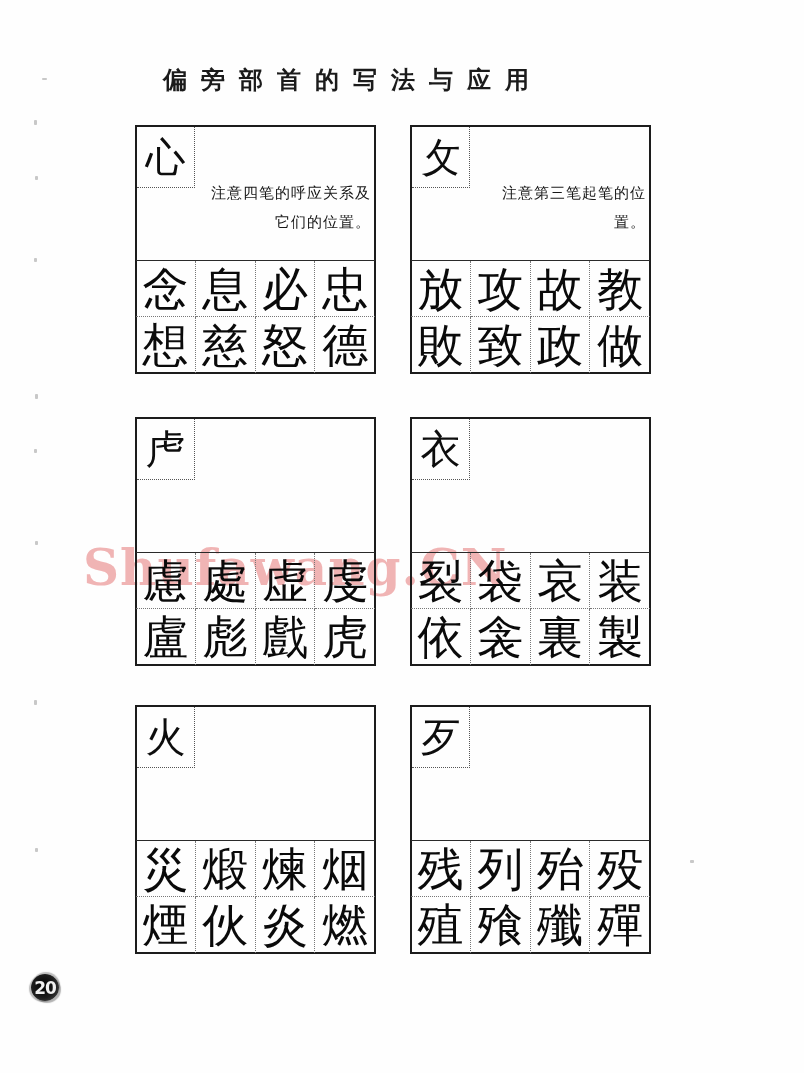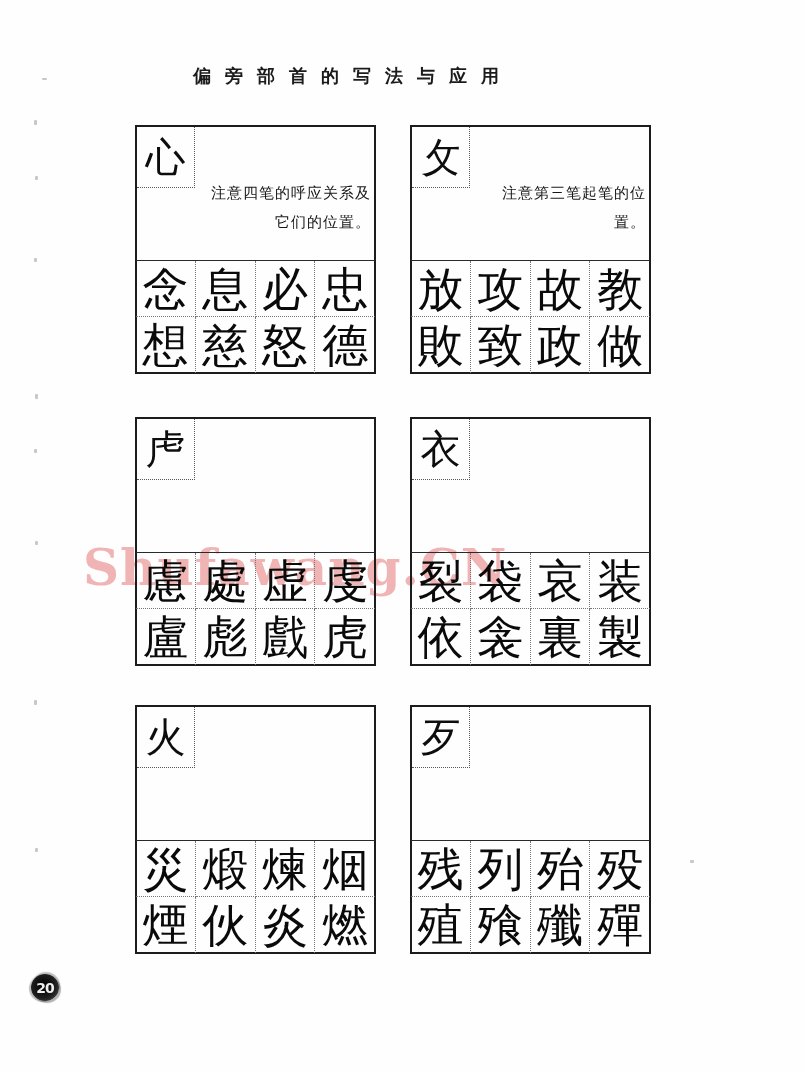--- a/index.html
+++ b/index.html
@@ -6,21 +6,21 @@
   body{
     width:804px;height:1073px;position:relative;overflow:hidden;
     background:#fefefe;
     font-family:"DejaVu Serif", serif;
     color:#111;
   }
   .page{position:absolute;inset:0;}
   
   .title{
     position:absolute;top:64px;left:0;width:692px;text-align:center;
-    font-size:18px;font-weight:bold;letter-spacing:14px;color:#1b1b1b;
+    font-size:24px;font-weight:bold;letter-spacing:14px;color:#1b1b1b;
     font-family:"DejaVu Serif", serif;
     text-indent:14px;
   }
   
   .watermark{
     position:absolute;left:83px;top:526px;z-index:0;
     font-family:"DejaVu Serif", serif;font-weight:bold;
     font-size:50px;letter-spacing:1px;line-height:84px;
     opacity:0.62;pointer-events:none;white-space:nowrap;
   }
@@ -61,21 +61,21 @@
   .cell:nth-child(n+5){border-bottom:none;}
   
   .page-number{
     position:absolute;left:31px;top:974px;width:28px;height:27px;z-index:2;
     background:radial-gradient(circle at 45% 45%, #000 0%, #1d1d1d 55%, #3a3a3a 78%, rgba(60,60,60,0) 100%);
     border-radius:50%;
     display:flex;align-items:center;justify-content:center;
     box-shadow:2px 2px 1px rgba(40,40,40,.35), -2px 1px 1px rgba(40,40,40,.3), 1px -2px 1px rgba(40,40,40,.3);
   }
   .page-number span{
-    color:#efefef;font-size:14px;font-weight:bold;
+    color:#efefef;font-size:17px;font-weight:bold;
     font-family:"DejaVu Sans", sans-serif;letter-spacing:-1px;
   }
   
   .speck{position:absolute;background:#9a9a9a;opacity:.55;border-radius:1px;z-index:0;}
 </style>
 </head>
 <body>
 
 <div class="page">
 

